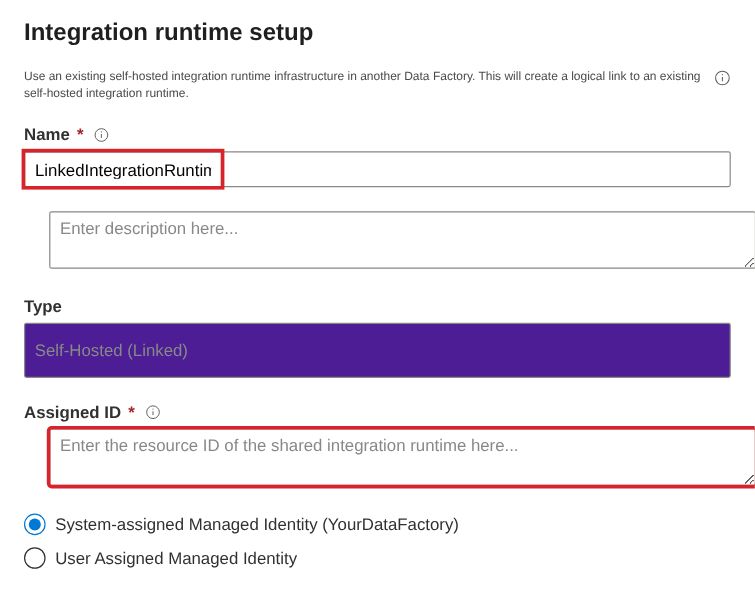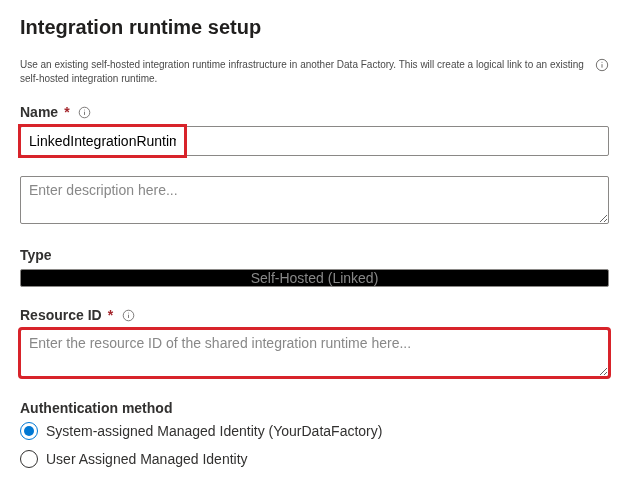--- a/index.html
+++ b/index.html
@@ -56,35 +56,35 @@
   input.txt, textarea.txt {
     width: 100%;
     font-family: inherit;
     font-size: 14px;
     padding: 5px 8px;
     border: 1px solid #8a8886;
     border-radius: 2px;
     color: #323130;
     background: #fff;
     resize: vertical;
+    margin-left: 21px;
   }
   textarea.txt { min-height: 48px; }
   input.txt::placeholder, textarea.txt::placeholder { color: #888; font-style: normal; }
   .highlight-red { outline: 3px solid #d8232a; outline-offset: -1px; border-radius: 0; }
   .name-wrap { display:inline-block; }
   .name-wrap input { width: 165px; border: 1px solid #8a8886; }
   .disabled-input {
     width: 100%;
     font-size: 14px;
-    padding: 0 8px;
+    padding: 14px 8px;
     border: 1px solid #8a8886;
     border-radius: 2px;
-    background: #000000;
+    background: #4c1d95;
     color: #888;
-    text-align: center;
   }
   .radio-row {
     display: flex;
     align-items: center;
     gap: 8px;
     margin-bottom: 10px;
     font-size: 14px;
     cursor: pointer;
   }
   .radio-outer {
@@ -154,35 +154,34 @@
   <textarea class="txt" rows="2" placeholder="Enter description here..." style=""></textarea>
 </div>
 
 <div class="fld">
   <div class="fld-label">Type</div>
   <div class="disabled-input">Self-Hosted (Linked)</div>
 </div>
 
 <div class="fld">
   <div class="fld-label">
-    <span>Resource ID</span>
+    <span>Assigned ID</span>
     <span class="req">*</span>
     <span class="info-icon">
       <svg width="13" height="13" viewBox="0 0 16 16" fill="none" stroke="currentColor" stroke-width="1">
           <circle cx="8" cy="8" r="6.5"></circle>
           <line x1="8" y1="7" x2="8" y2="11"></line>
           <circle cx="8" cy="4.8" r="0.6" fill="currentColor" stroke="none"></circle>
         </svg>
     </span>
   </div>
   <textarea class="txt highlight-red" rows="2" placeholder="Enter the resource ID of the shared integration runtime here..." style=""></textarea>
 </div>
 
 <div class="fld" style="margin-bottom:0;">
-  <div class="fld-label">Authentication method</div>
 
   <label class="radio-row">
     <span class="radio-outer checked">
         <span class="radio-inner"></span>
       </span>
     <span>System-assigned Managed Identity (YourDataFactory)</span>
   </label>
 
   <label class="radio-row">
     <span class="radio-outer"></span>

